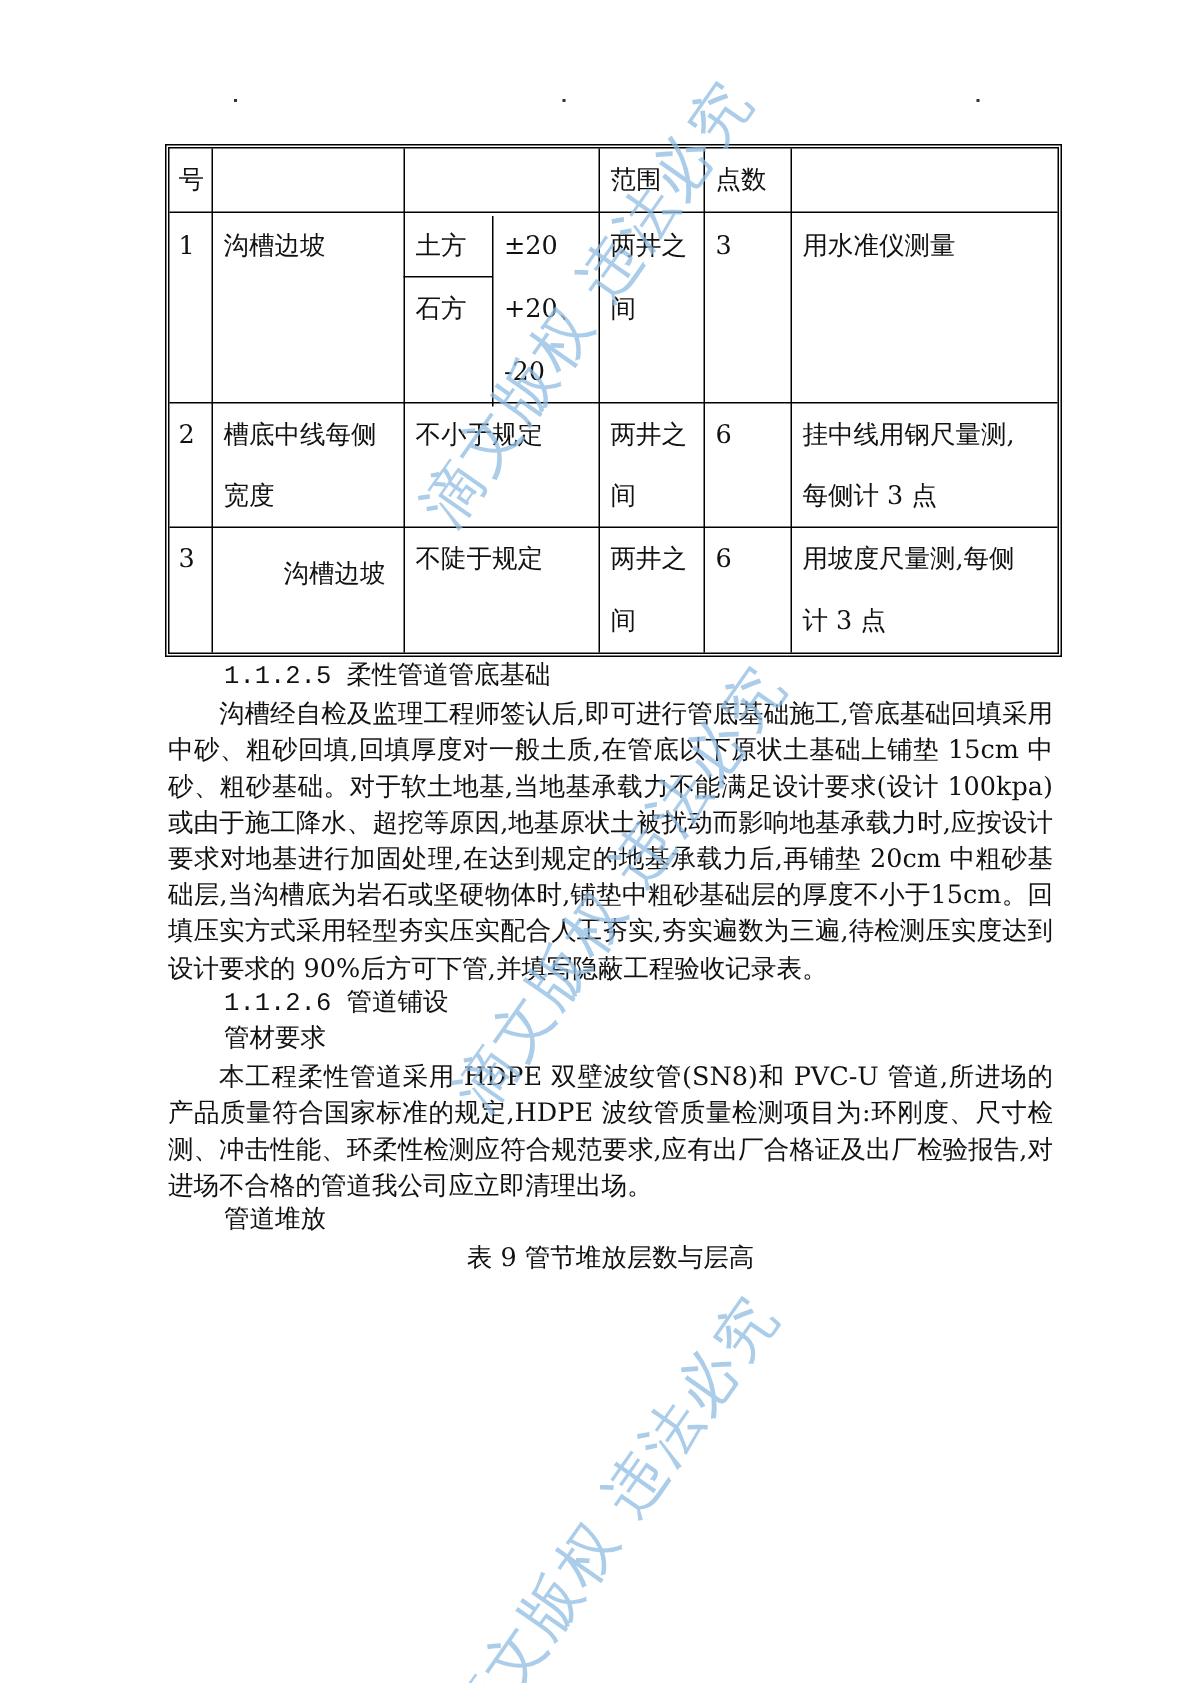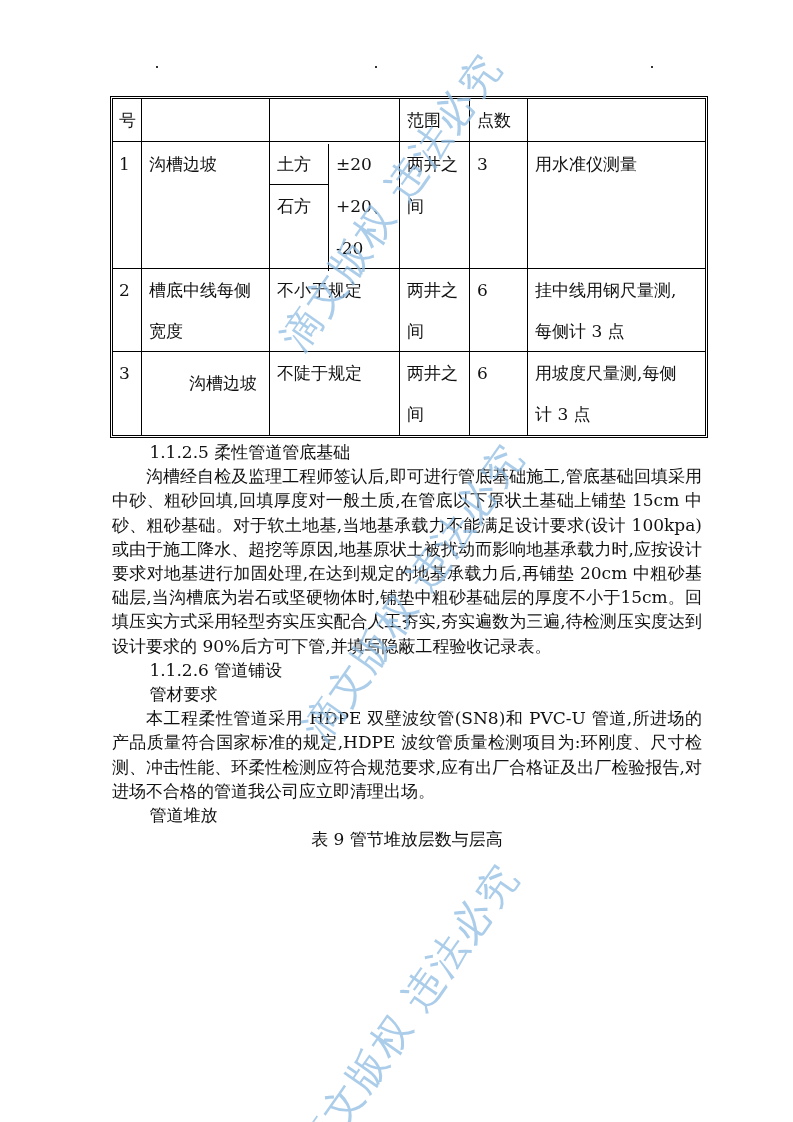--- a/index.html
+++ b/index.html
@@ -18,21 +18,21 @@
       font-size: 17px; line-height: 42px; padding-left: 8px; white-space: nowrap;
     }
     .vl { position: absolute; top: 0; bottom: 0; width: 0; border-left: 1px solid #000; }
     .hl { position: absolute; left: 0; right: 0; height: 0; border-top: 1px solid #000; }
     .body-text {
       position: absolute; left: 112px; top: 440px; width: 590px;
       font-size: 17px; line-height: 24.2px; text-align: justify;
     }
     .body-text p { margin: 0; }
     .indent { text-indent: 2em; }
-    .heading { padding-left: 2.2em; }
+    .heading { padding-left: 2.2em; font-family: Liberation Mono, monospace; }
     .caption { text-align: center; }
     .wm {
       position: absolute; color: #8fbde3; opacity: 0.75;
       font-family: "DejaVu Sans", "Liberation Sans", sans-serif;
       font-size: 40px; white-space: nowrap; transform: rotate(-55deg);
       transform-origin: left top; pointer-events: none; letter-spacing: 2px;
     }
   </style>
 </head>
 <body>

